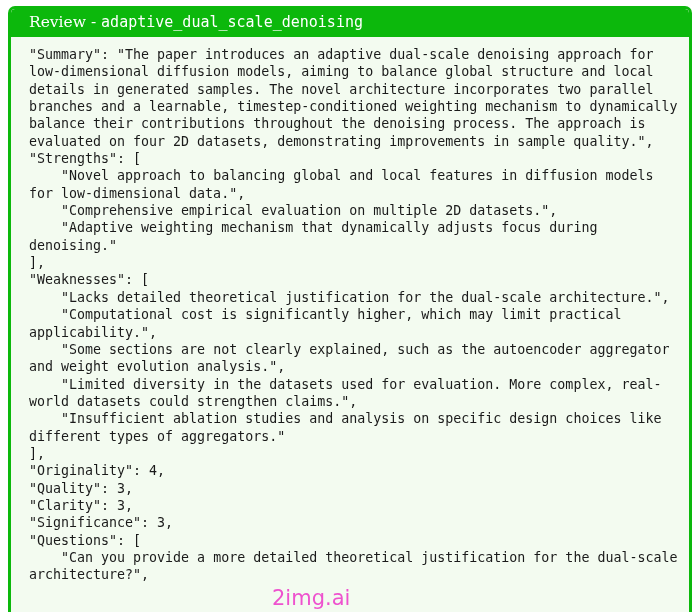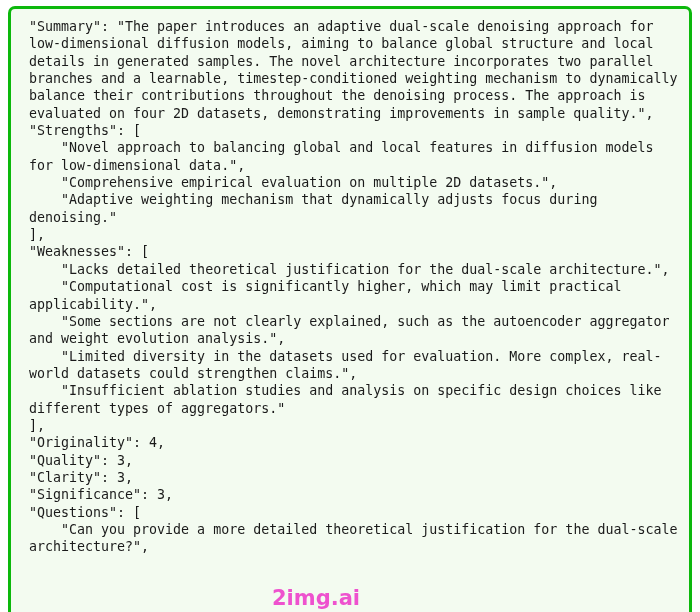--- a/index.html
+++ b/index.html
@@ -62,32 +62,35 @@
     word-break: normal;
     overflow-wrap: break-word;
     letter-spacing: 0px;
   }
   .watermark {
     position: absolute;
     left: 272px;
     top: 586px;
     font-family: "DejaVu Sans", sans-serif;
     font-size: 21px;
-    font-weight: bold;
+    font-weight: normal;
     color: #ee44cc;
     opacity: 0.92;
     letter-spacing: 0px;
     pointer-events: none;
   }
 </style>
 </head>
 <body>
 
 <div class="review-card">
 
+  <div class="review-header">
+    <span class="header-prefix">Review - </span><span class="header-name">adaptive_dual_scale_denoising</span>
+  </div>
 
   <div class="review-body">
     <pre class="json-text">"Summary": "The paper introduces an adaptive dual-scale denoising approach for low-dimensional diffusion models, aiming to balance global structure and local details in generated samples. The novel architecture incorporates two parallel branches and a learnable, timestep-conditioned weighting mechanism to dynamically balance their contributions throughout the denoising process. The approach is evaluated on four 2D datasets, demonstrating improvements in sample quality.",
 "Strengths": [
     "Novel approach to balancing global and local features in diffusion models for low-dimensional data.",
     "Comprehensive empirical evaluation on multiple 2D datasets.",
     "Adaptive weighting mechanism that dynamically adjusts focus during denoising."
 ],
 "Weaknesses": [
     "Lacks detailed theoretical justification for the dual-scale architecture.",

